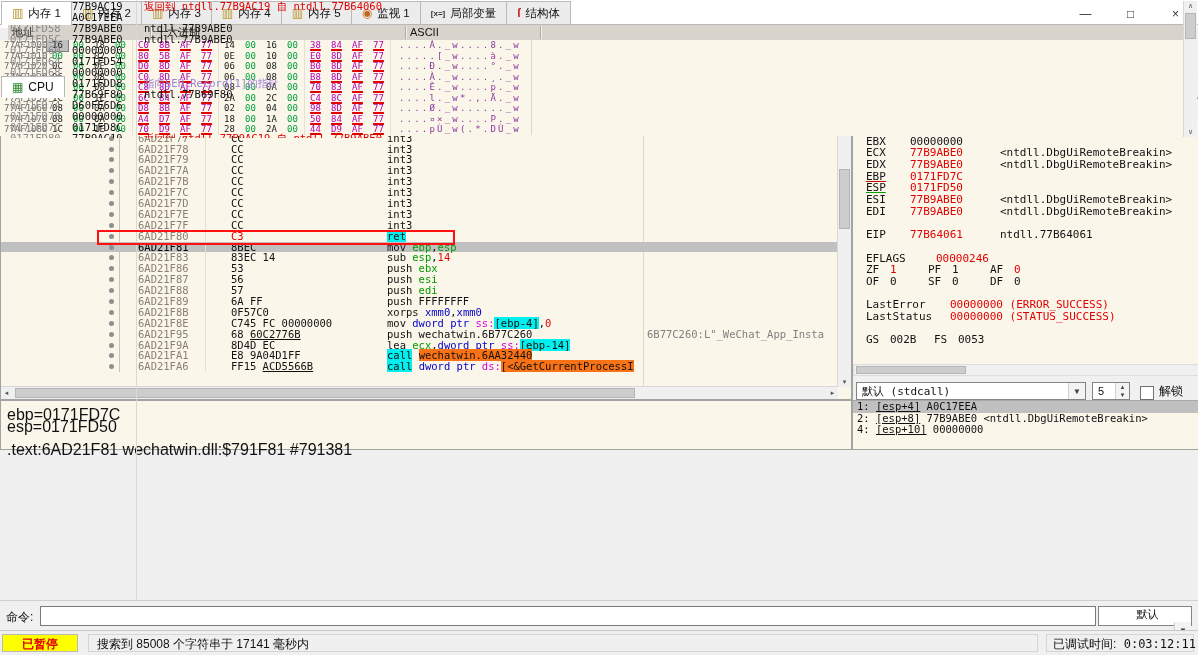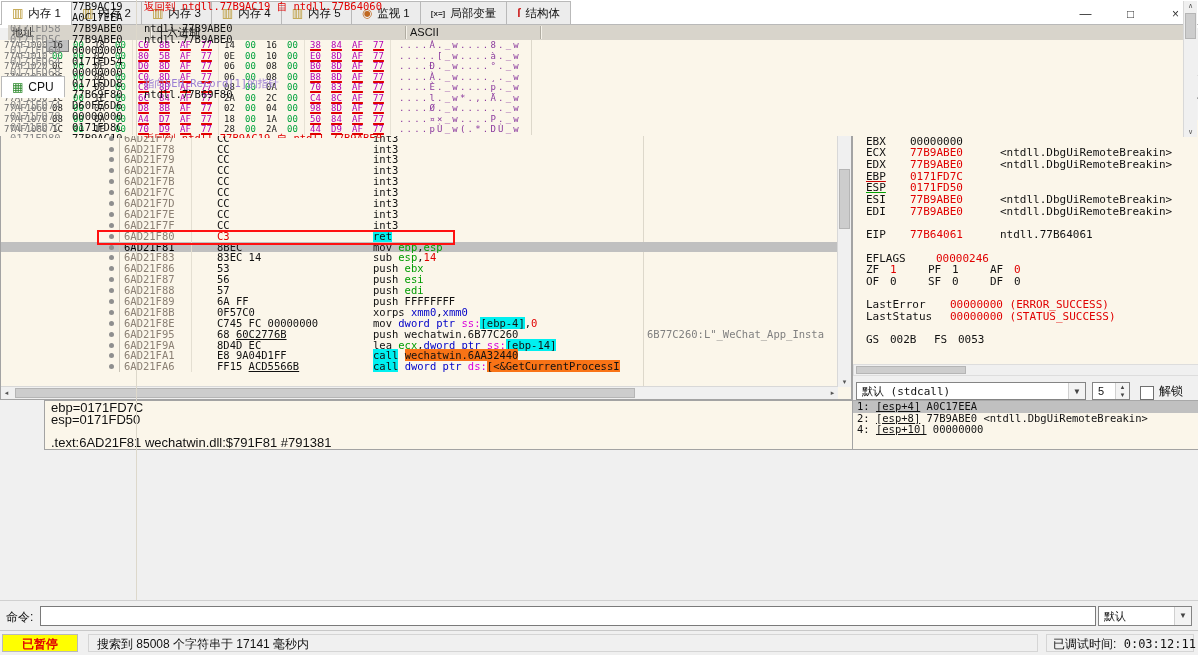--- a/index.html
+++ b/index.html
@@ -54,32 +54,32 @@
   .mono{font-family:"DejaVu Sans Mono",monospace;}
   
   #disasm{left:0;top:98px;width:852px;height:302px;}
   #drows{position:absolute;left:0;top:1px;right:13px;bottom:13px;overflow:hidden;}
   .vline{position:absolute;top:0;bottom:0;width:1px;background:#ddd8cb;}
   .drow{display:flex;height:10.9px;line-height:10.9px;font-family:"DejaVu Sans Mono",monospace;
         font-size:10.5px;white-space:pre;position:relative;}
   .drow.sel{background:#c0c0c0;}
   .dgut{width:118px;flex-shrink:0;position:relative;border-right:1px solid #c9c4b8;}
   .dot{position:absolute;right:5px;top:3px;width:5px;height:5px;border-radius:50%;background:#8f8f8f;}
-  .daddr{width:67px;flex-shrink:0;padding-left:4px;color:#8a7f73;border-right:1px solid #e4dfd2;}
+  .daddr{width:67px;flex-shrink:0;padding-left:4px;color:#8a7f73;border-right:1px solid #e4dfd2;margin-left:14px;}
   .drow.sel .daddr{color:#000;}
   .dbytes{width:150px;flex-shrink:0;padding-left:25px;box-sizing:content-box;color:#111;}
   .dinstr{padding-left:6px;}
   .dcomment{position:absolute;left:646px;color:#808080;}
   .k{color:#111;} .blu{color:#0000c8;} .m{color:#d900d9;} .grn{color:#009c00;}
   .red{color:#e00000;} .yl{background:#f97316;color:#111;} .cy{background:#00f0f0;color:#111;}
   .ulb{color:#111;text-decoration:underline;}
   #bpbox{position:absolute;left:96px;width:354px;height:11px;border:2px solid #ff1111;
          pointer-events:none;z-index:3;}
   
-  #infobox{left:0;top:400px;width:852px;height:50px;padding:1px 6px;font-size:13px;margin-left:44px;}
+  #infobox{left:0;top:400px;width:852px;height:50px;padding:8px 6px;font-size:16px;}
   #infobox div{height:11.5px;line-height:11.5px;white-space:pre;color:#111;}
   
   #regs{left:852px;top:98px;width:385px;height:352px;background:#f0f0f0;}
   #fpubar{position:absolute;left:0;top:0;right:0;height:21px;background:#f2f2f2;
           border-bottom:1px solid #a8a8a8;font-size:12px;line-height:21px;padding-left:14px;color:#111;}
   #reglines{position:absolute;left:0;top:21px;right:12px;height:244px;background:#fbf6ea;
             overflow:hidden;padding-top:4px;}
   #regvscroll{position:absolute;right:0;top:21px;width:12px;height:244px;background:#f0f0f0;border-left:1px solid #d8d8d8;}
   .rline{height:11.7px;line-height:11.7px;font-family:"DejaVu Sans Mono",monospace;font-size:11px;
          padding-left:13px;white-space:pre;}
@@ -141,21 +141,21 @@
   #stackhscroll{position:absolute;left:1px;right:15px;bottom:1px;height:12px;background:#f0f0f0;border-top:1px solid #d8d8d8;}
   
   .sbth{position:absolute;background:#cdcdcd;border:1px solid #b5b5b5;box-sizing:border-box;}
   .sbar{position:absolute;font-size:7px;color:#555;text-align:center;background:#f0f0f0;}
   
   #cmdbar{position:absolute;left:0;top:600px;width:1198px;height:30px;background:#f0f0f0;
           border-top:1px solid #d0d0d0;}
   #cmdlabel{position:absolute;left:6px;top:8px;font-size:12px;color:#111;}
   #cmdinput{position:absolute;left:40px;top:5px;width:1048px;height:18px;border:1px solid #7a7a7a;
             background:#fff;font-size:12px;padding:0 3px;}
-  #cmdcombo{position:absolute;left:1098px;top:5px;width:94px;height:20px;}
+  #cmdcombo{position:absolute;left:1098px;top:5px;width:94px;height:20px;flex-direction:column;}
   
   #statusbar{position:absolute;left:0;top:630px;width:1198px;height:25px;background:#f0f0f0;
              border-top:1px solid #c8c8c8;font-size:12px;}
   #ststate{position:absolute;left:2px;top:3px;width:76px;height:18px;line-height:18px;text-align:center;
            background:#ffff00;color:#e00000;font-weight:bold;border:1px solid #b9b9b9;box-sizing:border-box;}
   #smsg{position:absolute;left:88px;top:3px;width:950px;height:18px;line-height:18px;padding-left:8px;
         border:1px solid #d5d5d5;color:#111;box-sizing:border-box;}
   #stime{position:absolute;left:1046px;top:3px;width:148px;height:18px;line-height:18px;padding-left:6px;
          border:1px solid #d5d5d5;color:#111;box-sizing:border-box;white-space:nowrap;}
 </style>

